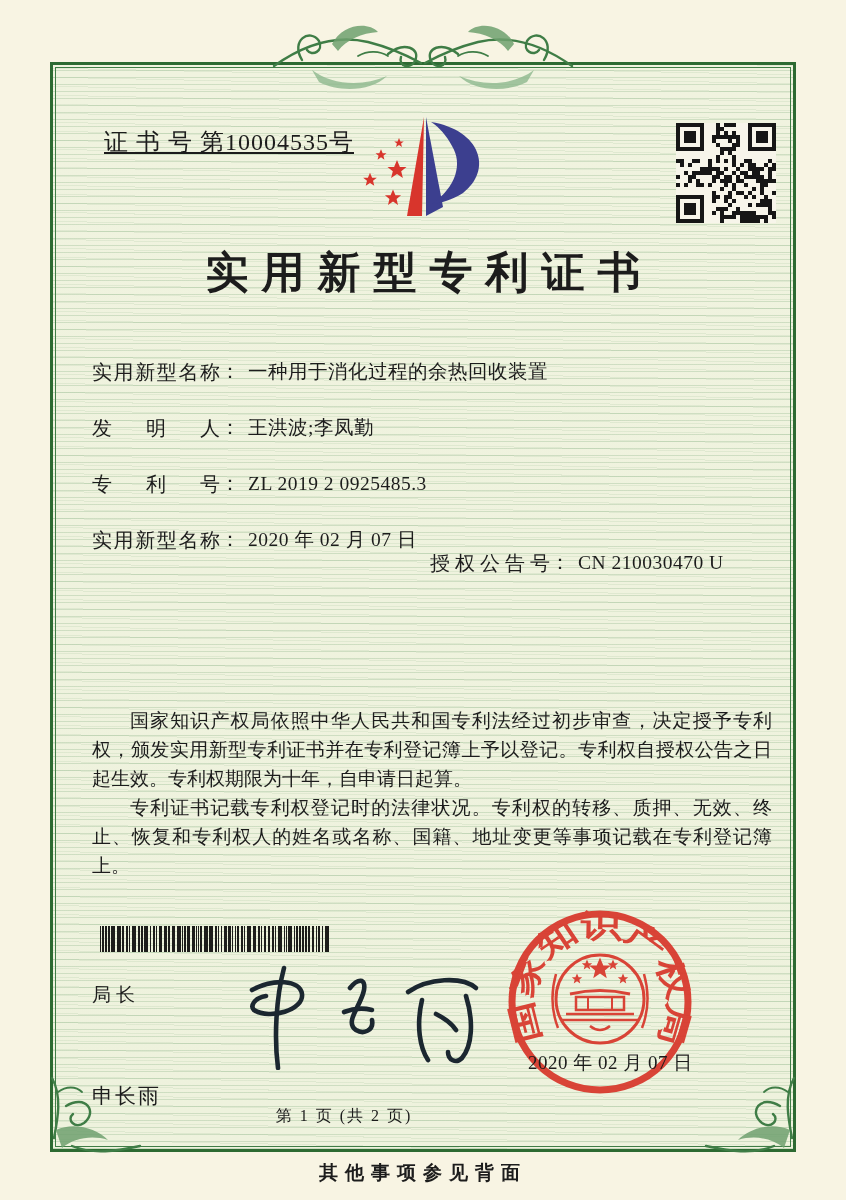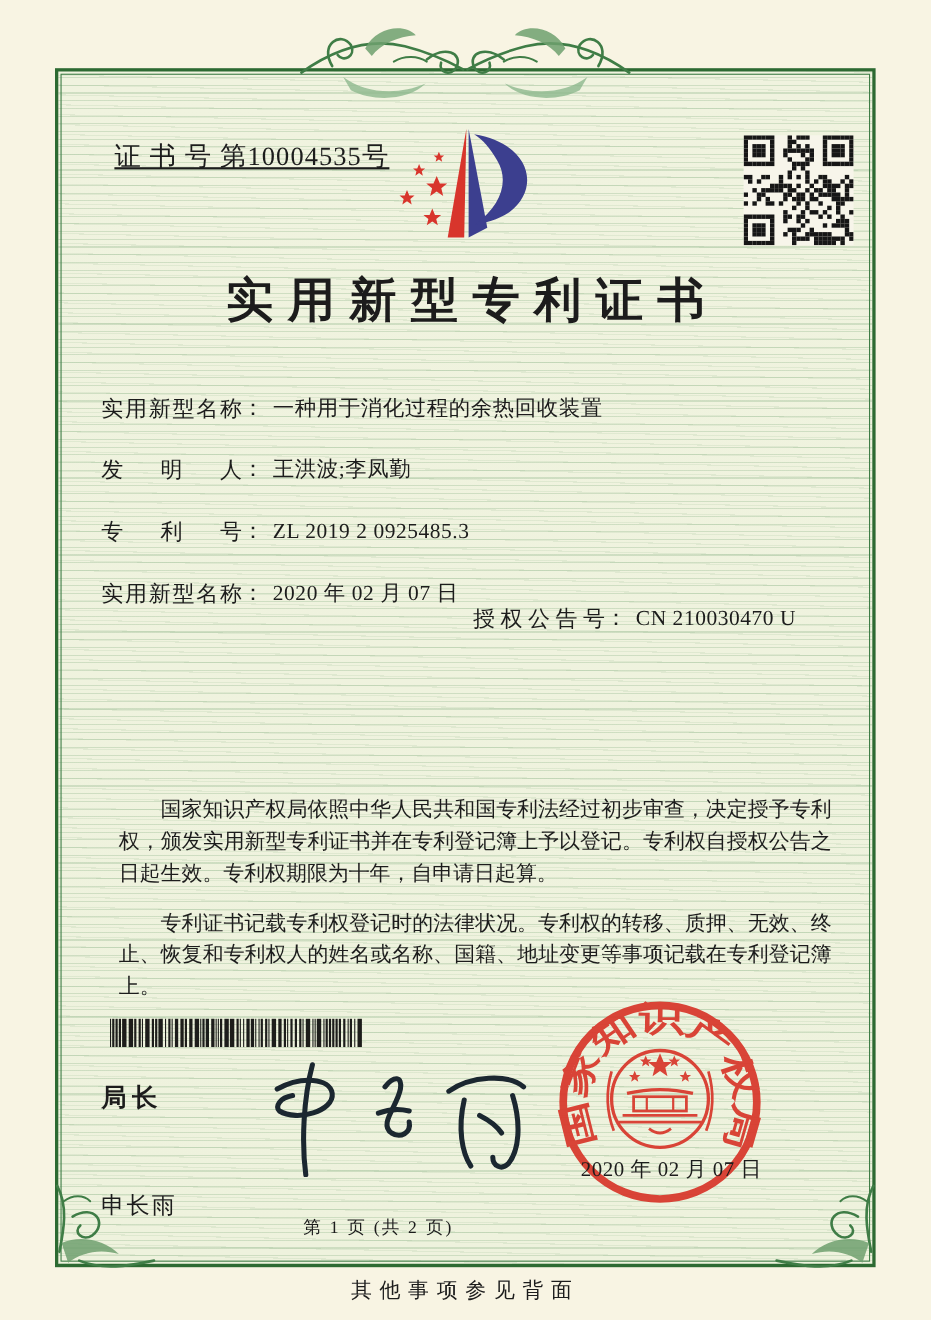--- a/index.html
+++ b/index.html
@@ -32,30 +32,30 @@
   .fields{left:92px;top:356px;width:690px;display:flex;flex-direction:column;gap:25px;}
   .frow{position:relative;font-size:19.5px;line-height:30px;white-space:nowrap;}
   .flabel{display:inline-block;width:128px;font-size:20px;vertical-align:bottom;
           text-align:justify;text-align-last:justify;}
   .fcolon{display:inline-block;margin-right:8px;font-size:20px;}
   .fvalue{font-size:19.5px;letter-spacing:.5px;}
   .group2{position:absolute;left:338px;top:0;}
   .group2 .flabel{width:120px;margin-top:24px;}
   
   .paras{left:92px;top:706px;width:680px;font-size:19px;line-height:29px;text-align:justify;}
-  .paras p{margin:16px;text-indent:2em;}
+  .paras p{margin:0;text-indent:2em;}
   
   .barcode{left:100px;top:926px;width:232px;height:26px;}
-  .director-title{left:92px;top:982px;font-size:23px;letter-spacing:5px;font-weight:bold;}
+  .director-title{left:92px;top:982px;font-size:19px;letter-spacing:5px;}
   .director-name{left:92px;top:1082px;font-size:21px;letter-spacing:2px;text-align:center;}
   .signature{left:222px;top:948px;width:268px;height:122px;}
   .seal{left:504px;top:906px;width:192px;height:192px;opacity:.93;}
   .seal-date{left:528px;top:1050px;font-size:19px;letter-spacing:.5px;z-index:5;}
   .page-info{left:50px;top:1106px;width:588px;text-align:center;font-size:16px;letter-spacing:2px;}
-  .back-note{left:0;right:0;top:1160px;text-align:center;font-size:19px;letter-spacing:7px;}
+  .back-note{left:0;right:0;top:1160px;text-align:center;font-size:19px;letter-spacing:7px;font-weight:bold;}
   
   .orn-top{left:270px;top:4px;width:306px;height:96px;}
   .orn-bl{left:44px;top:1076px;width:104px;height:80px;}
   .orn-br{left:698px;top:1076px;width:104px;height:80px;transform:scaleX(-1);}
 </style>
 </head>
 <body>
 
 <svg width="0" height="0" style="position:absolute">
   <defs>

